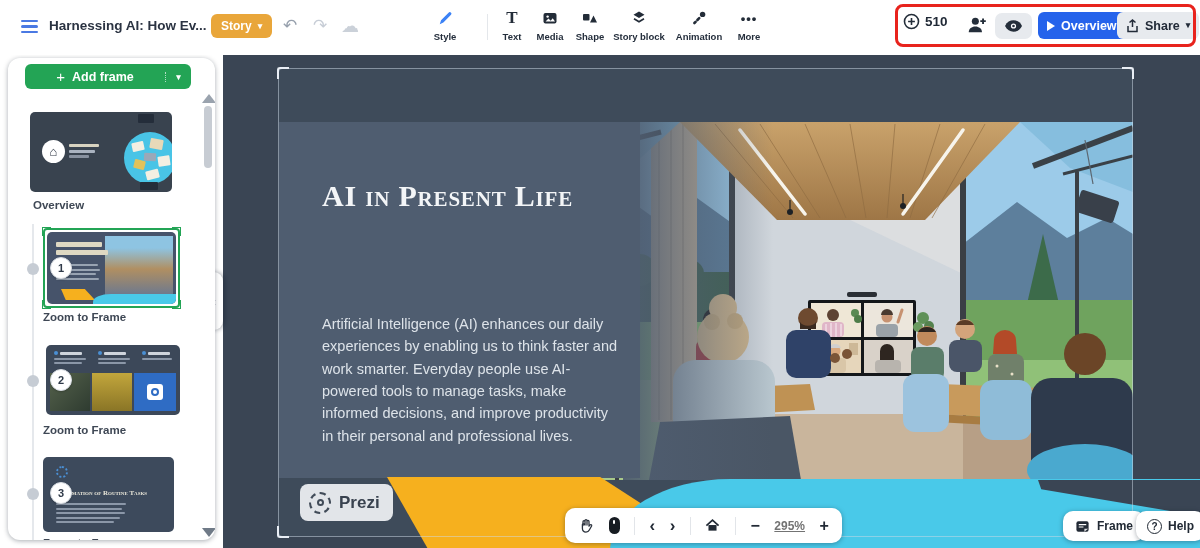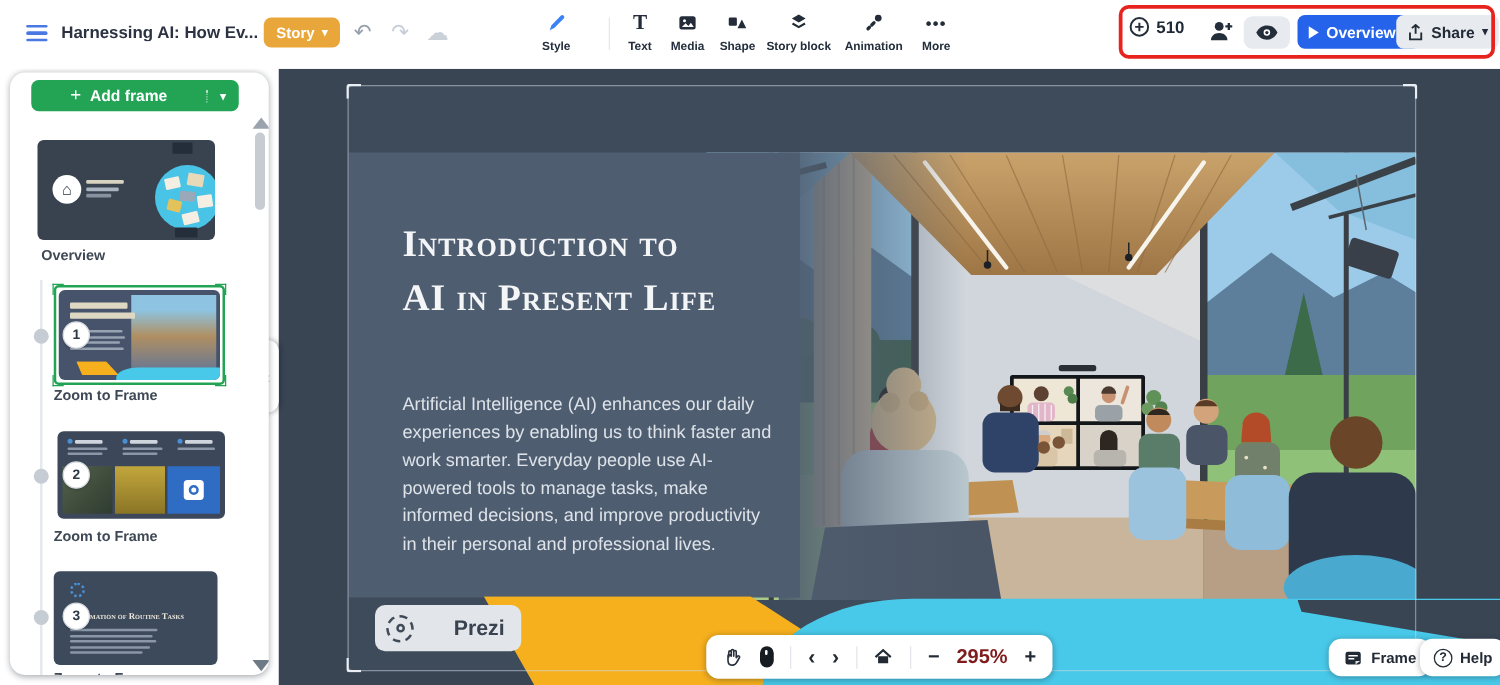--- a/index.html
+++ b/index.html
@@ -64,21 +64,21 @@
   .fb-c { position:absolute; width:12px; height:12px; border-color:#e9eef5; border-style:solid; }
   .fb-tl { left:-2px; top:-2px; border-width:2.5px 0 0 2.5px; border-radius:3px 0 0 0; }
   .fb-tr { right:-2px; top:-2px; border-width:2.5px 2.5px 0 0; border-radius:0 3px 0 0; }
   .fb-bl { left:-2px; bottom:-2px; border-width:0 0 2.5px 2.5px; border-radius:0 0 0 3px; }
   .fb-br { right:-2px; bottom:-2px; border-width:0 2.5px 2.5px 0; border-radius:0 0 3px 0; }
 
   #prezi-badge { left:77px; top:429px; height:37px; padding:0 13px 0 9px; background:#e2e5e9; border-radius:8px;
     display:flex; align-items:center; gap:8px; }
   #prezi-logo { width:22px; height:22px; border-radius:50%; border:2.5px dashed #414b58; display:flex; align-items:center; justify-content:center; }
   #prezi-logo i { display:block; width:7px; height:7px; border-radius:50%; border:2px solid #414b58; }
-  #prezi-badge span.b { font-size:17px; font-weight:bold; color:#39424f;margin-left:24px; }
+  #prezi-badge span.b { font-size:17px; font-weight:bold; color:#39424f; }
 
   
   #sidebar { position:absolute; left:8px; top:58px; width:207px; height:482px; background:#fff; border-radius:12px;
     box-shadow:0 1px 5px rgba(10,20,35,0.35); overflow:hidden; z-index:30; }
   #addframe-btn { position:absolute; left:17px; top:6px; width:166px; height:25px; background:#23a455; border:none; border-radius:6px;
     color:#fff; font-weight:bold; font-size:12.5px; cursor:pointer; display:flex; align-items:center;
     font-family:"Liberation Sans", sans-serif; }
   #addframe-btn .main { flex:1; display:flex; align-items:center; justify-content:center; gap:7px; }
   #addframe-btn .plus { font-size:15px; font-weight:normal; }
   #addframe-btn .dd { width:26px; border-left:1px dotted rgba(255,255,255,0.65); font-size:9px; }
@@ -107,21 +107,21 @@
   .pill { position:absolute; background:#fff; border-radius:10px; box-shadow:0 1px 5px rgba(10,20,35,0.35); z-index:35;
     display:flex; align-items:center; }
   #nav-pill { left:565px; top:508px; width:277px; height:35px; padding:0 13px; justify-content:space-between; }
   .np-sep { width:1px; height:18px; background:#e2e5e9; }
   .np-btn { background:none; border:none; cursor:pointer; display:flex; align-items:center; justify-content:center;
     font-family:"Liberation Sans", sans-serif; }
   .chev { font-size:17px; color:#222a35; font-weight:bold; line-height:1; }
   #mouse-ic { width:11px; height:17px; background:#171c22; border-radius:6px; position:relative; }
   #mouse-ic::after { content:""; position:absolute; left:4.5px; top:3px; width:2px; height:4px; background:#fff; border-radius:1px; }
   .pm { font-size:16px; color:#222a35; font-weight:bold; }
-  #zoom-val { font-size:16px; font-weight:bold; color:#7f1d1d; }
+  #zoom-val { font-size:12px; font-weight:bold; color:#737373;text-decoration:underline; }
   #notes-pill { left:1063px; top:511px; height:30px; padding:0 12px; gap:7px; cursor:pointer; border:none;
     font-family:"Liberation Sans", sans-serif; }
   #help-pill { left:1136px; top:511px; height:30px; padding:0 11px; gap:6px; cursor:pointer; border:none;
     font-family:"Liberation Sans", sans-serif; }
   .pill-lb { font-size:12px; font-weight:bold; color:#222a35; }
   #q-ic { width:15px; height:15px; border:1.6px solid #222a35; border-radius:50%; font-size:10px; font-weight:bold; color:#222a35;
     display:flex; align-items:center; justify-content:center; }
 </style>
 </head>
 <body>
@@ -258,21 +258,20 @@
     <circle cx="147" cy="200" r="8" fill="#c2a87e"></circle>
       <circle cx="170" cy="199" r="8" fill="#c2a87e"></circle>
     <rect x="108" y="238" width="102" height="88" rx="22" fill="#b8c6ce"></rect>
     <path d="M95,300 L225,294 L236,358 H84 Z" fill="#4a5665"></path>
   </svg>
 
   <div id="photo-fade" class="abs"></div>
 
   <div id="slate-panel" class="abs dots">
     <div id="slide-title">
-      <div>Introduction to</div>
       <div>AI in Present Life</div>
     </div>
     <div id="slide-body">Artificial Intelligence (AI) enhances our daily experiences by enabling us to think faster and work smarter. Everyday people use AI-powered tools to manage tasks, make informed decisions, and improve productivity in their personal and professional lives.</div>
   </div>
 
   <div id="shape-yellow" class="abs"></div>
   <div id="shape-cyan" class="abs"></div>
   <div id="shape-wedge" class="abs dots"></div>
 
   <div id="prezi-badge" class="abs">

